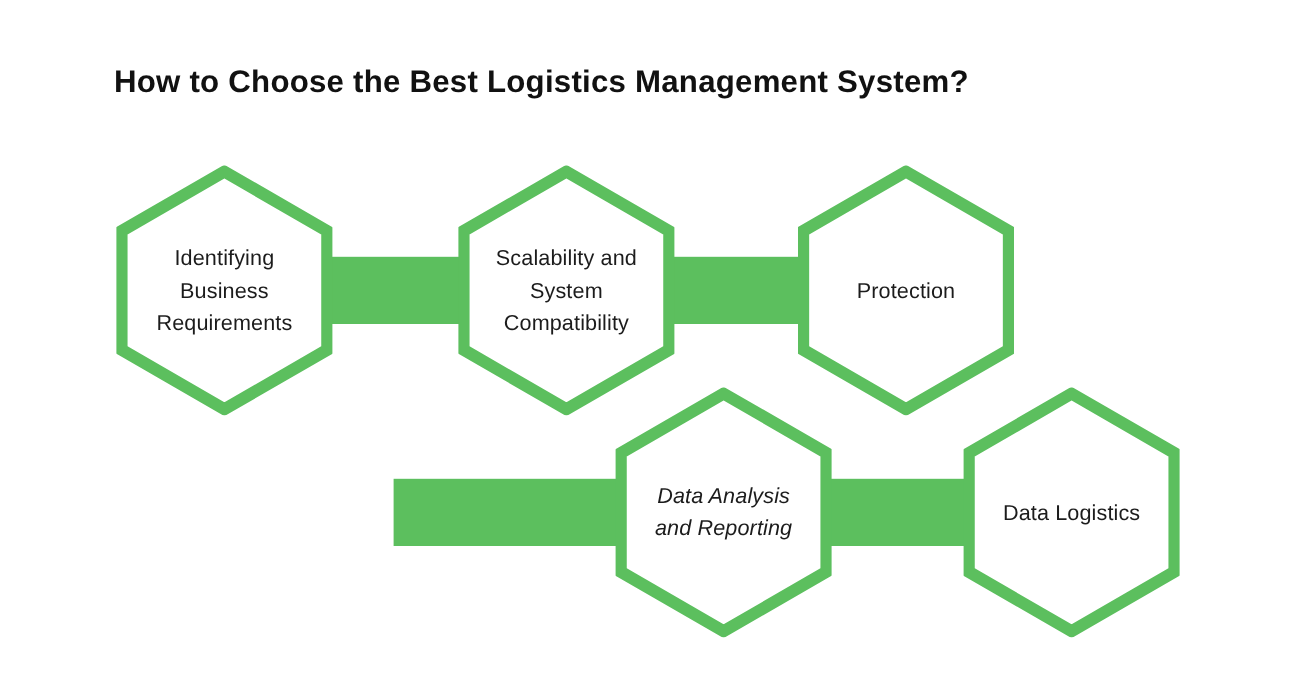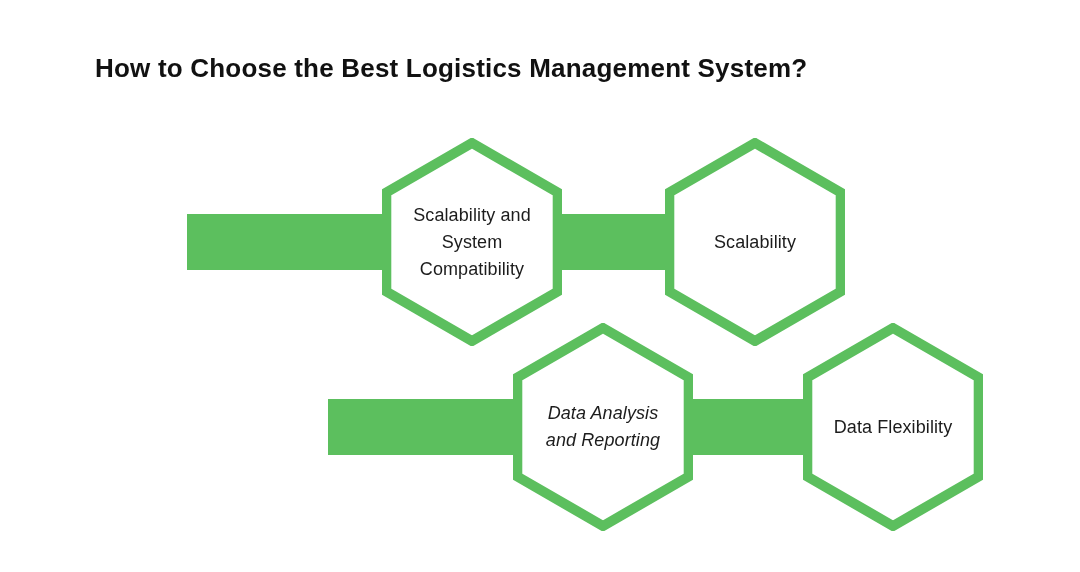--- a/index.html
+++ b/index.html
@@ -70,46 +70,54 @@
 
 <div class="canvas">
 
   <h1 class="title">How to Choose the Best Logistics Management System?</h1>
 
   <div class="bar" style="left:187px; top:214px; width:285px;"></div>
   <div class="bar" style="left:472px; top:214px; width:283px;"></div>
   <div class="bar" style="left:328px; top:399px; width:283px;"></div>
   <div class="bar" style="left:611px; top:399px; width:282px;"></div>
 
+  <div class="hex" style="left:97px; top:138px;">
+    <svg viewBox="0 0 180 208" aria-hidden="true">
+      <polygon points="90,5 175.7,54.5 175.7,153.5 90,203 4.3,153.5 4.3,54.5"></polygon>
+    </svg>
+    <div class="hex-label">Identifying
+Business
+Requirements</div>
+  </div>
 
   <div class="hex" style="left:382px; top:138px;">
     <svg viewBox="0 0 180 208" aria-hidden="true">
       <polygon points="90,5 175.7,54.5 175.7,153.5 90,203 4.3,153.5 4.3,54.5"></polygon>
     </svg>
     <div class="hex-label">Scalability and
 System
 Compatibility</div>
   </div>
 
   <div class="hex" style="left:665px; top:138px;">
     <svg viewBox="0 0 180 208" aria-hidden="true">
       <polygon points="90,5 175.7,54.5 175.7,153.5 90,203 4.3,153.5 4.3,54.5"></polygon>
     </svg>
-    <div class="hex-label">Scalability</div>
+    <div class="hex-label">Protection</div>
   </div>
 
 
   <div class="hex" style="left:513px; top:323px;font-style:italic;">
     <svg viewBox="0 0 180 208" aria-hidden="true">
       <polygon points="90,5 175.7,54.5 175.7,153.5 90,203 4.3,153.5 4.3,54.5"></polygon>
     </svg>
     <div class="hex-label">Data Analysis
 and Reporting</div>
   </div>
 
   <div class="hex" style="left:803px; top:323px;">
     <svg viewBox="0 0 180 208" aria-hidden="true">
       <polygon points="90,5 175.7,54.5 175.7,153.5 90,203 4.3,153.5 4.3,54.5"></polygon>
     </svg>
-    <div class="hex-label">Data Flexibility</div>
+    <div class="hex-label">Data Logistics</div>
   </div>
 
 </div>
 
 </body></html>

